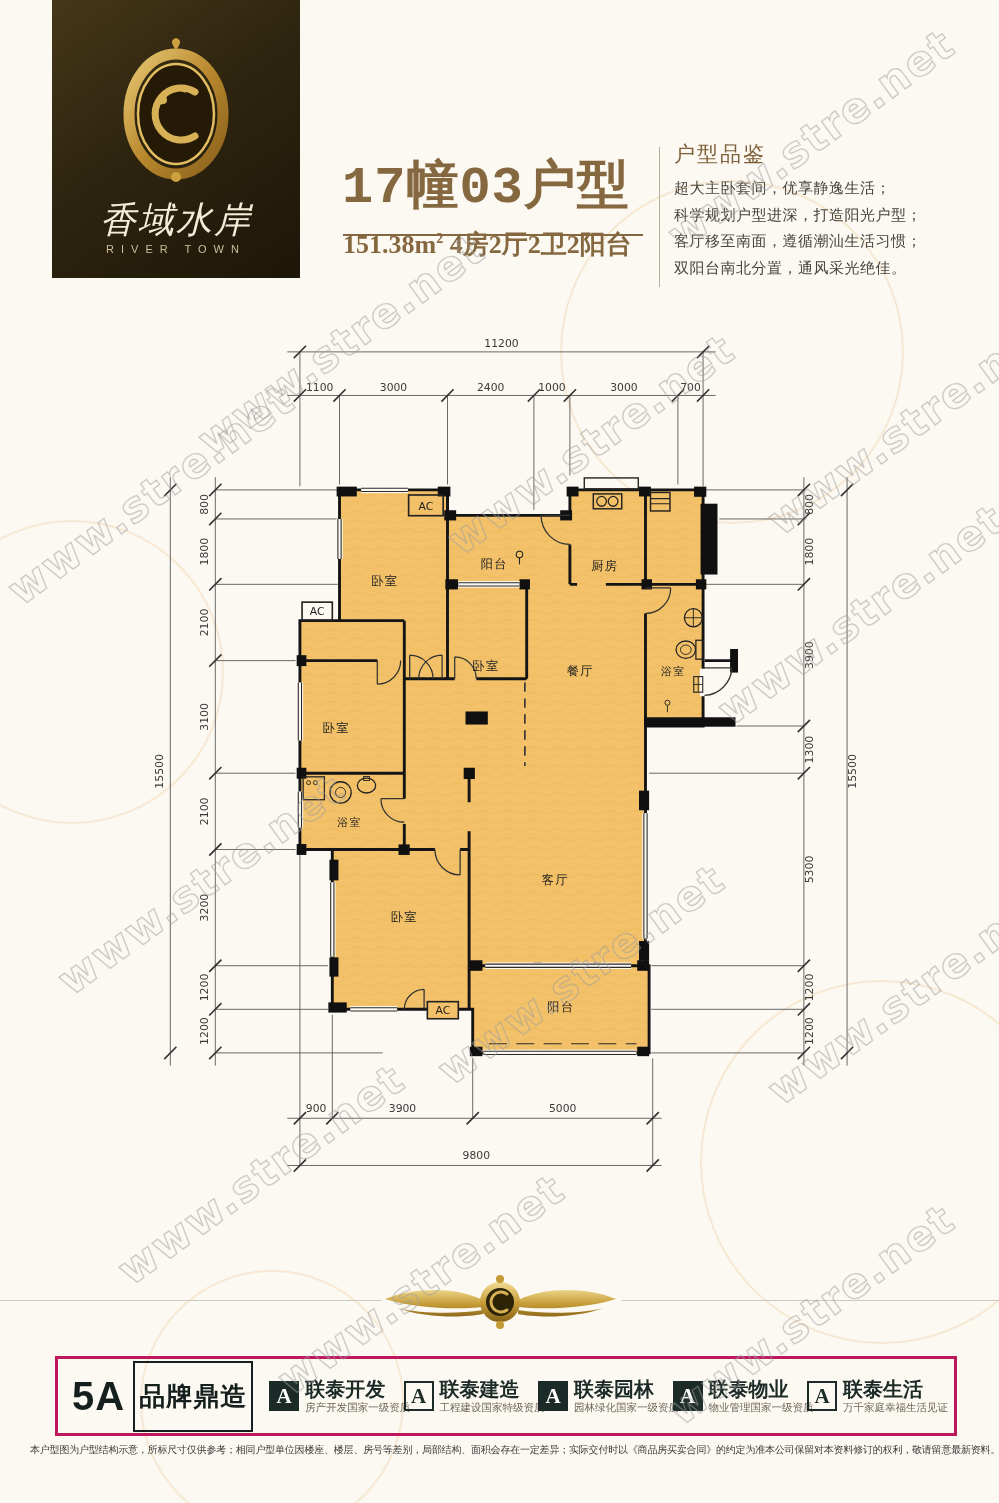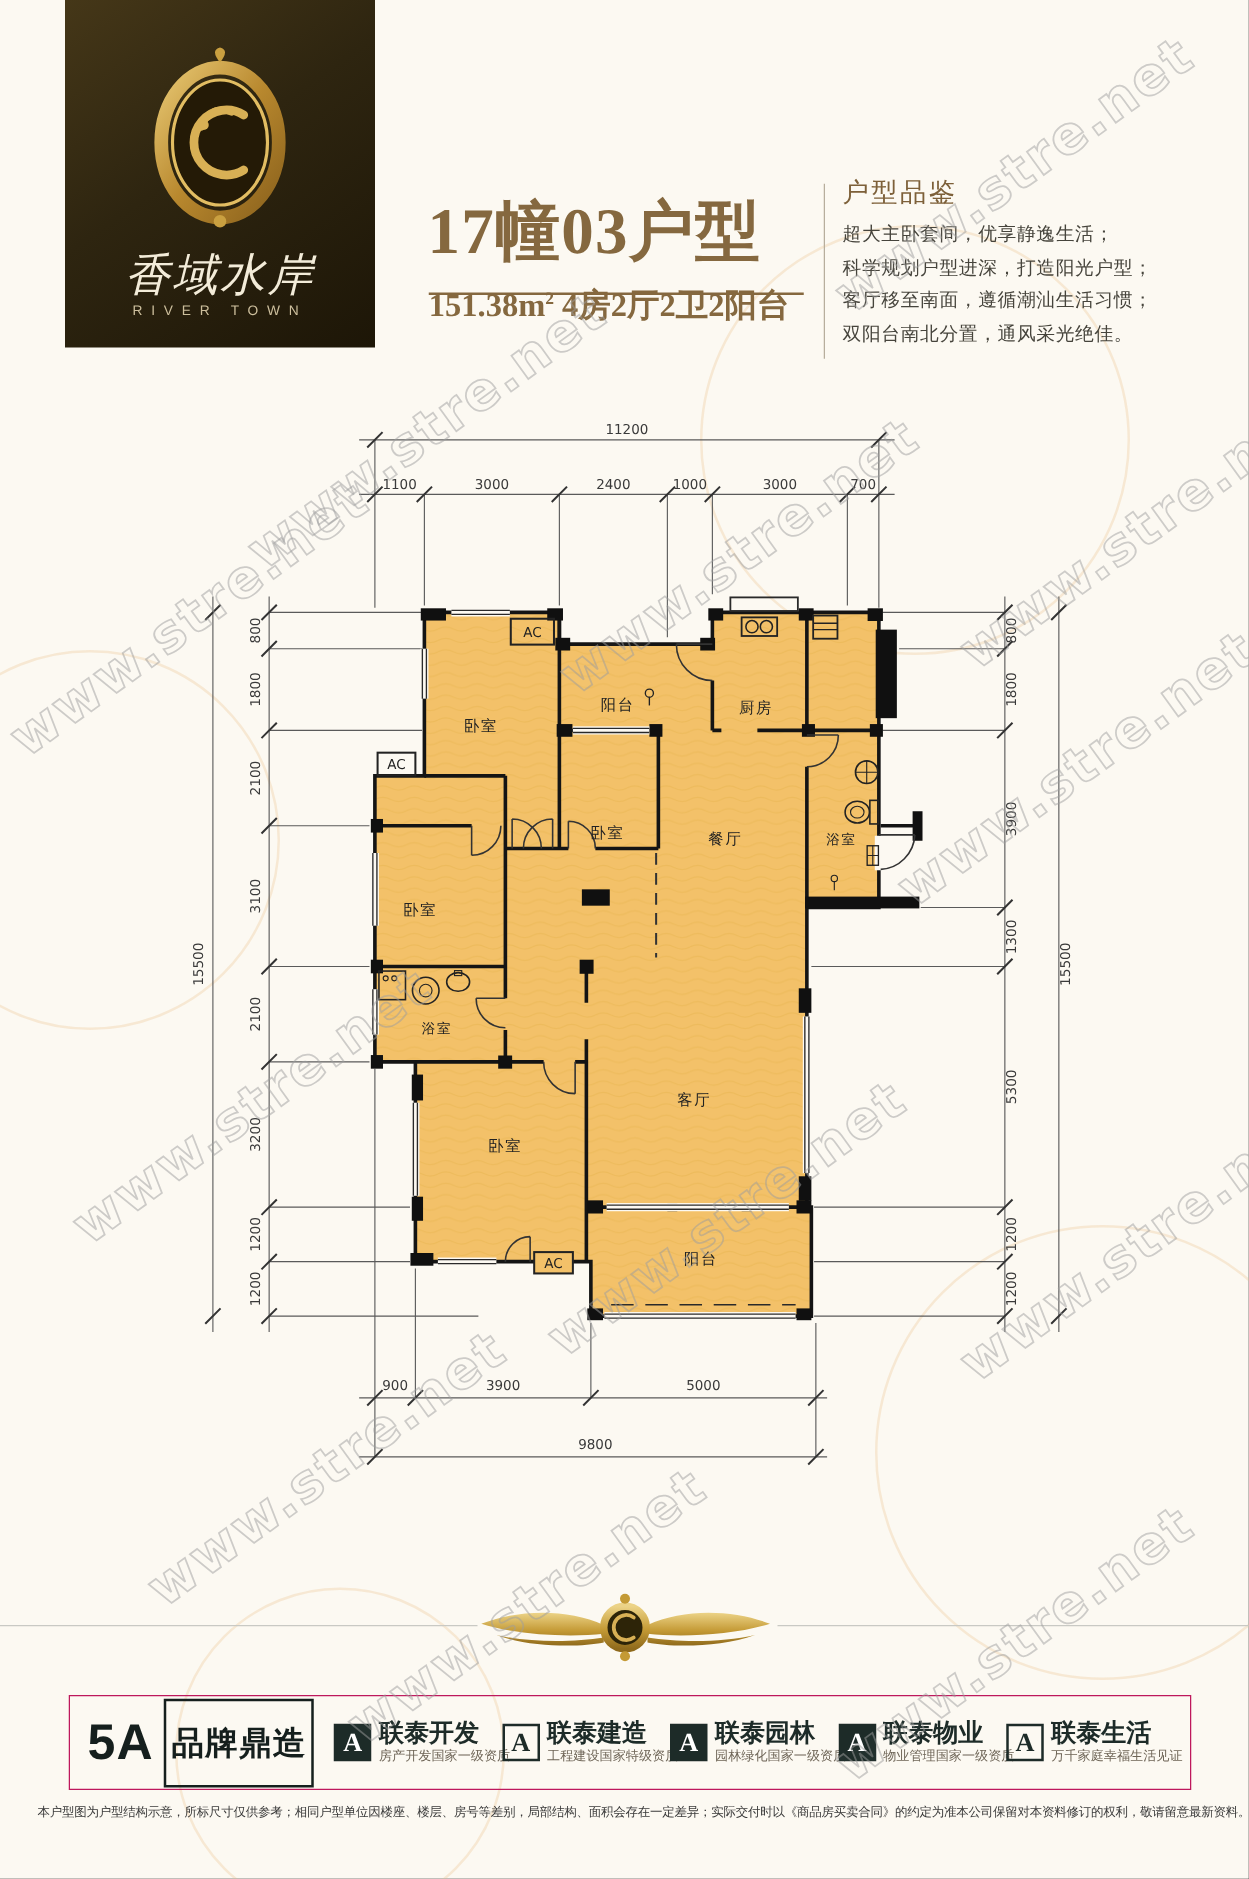--- a/index.html
+++ b/index.html
@@ -17,38 +17,38 @@
   }
   
   .logo-panel{
     position:absolute;left:52px;top:0;width:248px;height:278px;z-index:3;
     background:linear-gradient(145deg,#453718 0%,#2e2510 45%,#1d1607 100%);
     text-align:center;
   }
   .logo-cn{position:absolute;left:0;top:196px;width:100%;font-family:"DejaVu Serif",serif;
     font-style:italic;font-size:36px;color:#f3ecd9;letter-spacing:2px;}
   .logo-en{position:absolute;left:0;top:243px;width:100%;font-size:11px;color:#cdbf9d;letter-spacing:7px;}
-  .page-title{position:absolute;left:342px;top:150px;z-index:3;font-family:Liberation Serif, serif;
+  .page-title{position:absolute;left:342px;top:150px;z-index:3;font-family:Liberation Mono, monospace;
     font-weight:600;font-size:52px;color:#85683f;letter-spacing:1px;white-space:nowrap;}
   .title-rule{position:absolute;left:343px;top:234px;width:300px;height:2px;background:#85683f;z-index:3;}
   .subtitle{position:absolute;left:343px;top:227px;z-index:3;font-family:"Liberation Serif",serif;
     font-weight:700;font-size:26px;color:#85683f;white-space:nowrap;}
   .subtitle sup{font-size:14px;}
   .v-divider{position:absolute;left:659px;top:147px;width:1px;height:140px;background:#b7ae9d;z-index:3;}
   .review{position:absolute;left:674px;top:140px;width:310px;z-index:3;}
   .review-h{font-size:21px;font-weight:normal;color:#7d6039;letter-spacing:2px;}
   .review-line{font-size:15px;color:#46443c;line-height:26.5px;letter-spacing:.5px;}
   
   #plan{position:absolute;left:130px;top:325px;width:770px;height:875px;z-index:2;}
   
   .foot-line{position:absolute;top:1300px;height:1px;background:#c9c9c4;z-index:2;}
   #wingsvg{position:absolute;left:383px;top:1266px;z-index:3;}
   .brand-bar{
     position:absolute;left:55px;top:1356px;width:876px;height:74px;z-index:3;
-    border:1px solid #be185d;display:flex;align-items:center;padding:0 6px 0 14px;
+    border:3px solid #be185d;display:flex;align-items:center;padding:0 6px 0 14px;
   }
   .plaque{display:flex;align-items:center;flex:0 0 auto;margin-right:16px;}
   .plaque-5a{font-size:40px;font-weight:800;color:#151f1d;letter-spacing:1px;}
   .plaque-box{margin-left:8px;border:2px solid #151f1d;padding:16px 4px;
     font-size:26px;font-weight:800;color:#151f1d;letter-spacing:1px;white-space:nowrap;}
   .brand-item{display:flex;align-items:center;flex:1 1 auto;min-width:0;}
   .brand-icon{width:30px;height:30px;flex:0 0 auto;display:flex;align-items:center;justify-content:center;
     font-size:21px;font-weight:800;font-family:"Liberation Serif",serif;margin-right:6px;}
   .brand-icon.filled{background:#1d2b28;color:#fff;}
   .brand-icon.outline{border:2px solid #1d2b28;color:#1d2b28;width:26px;height:26px;}

